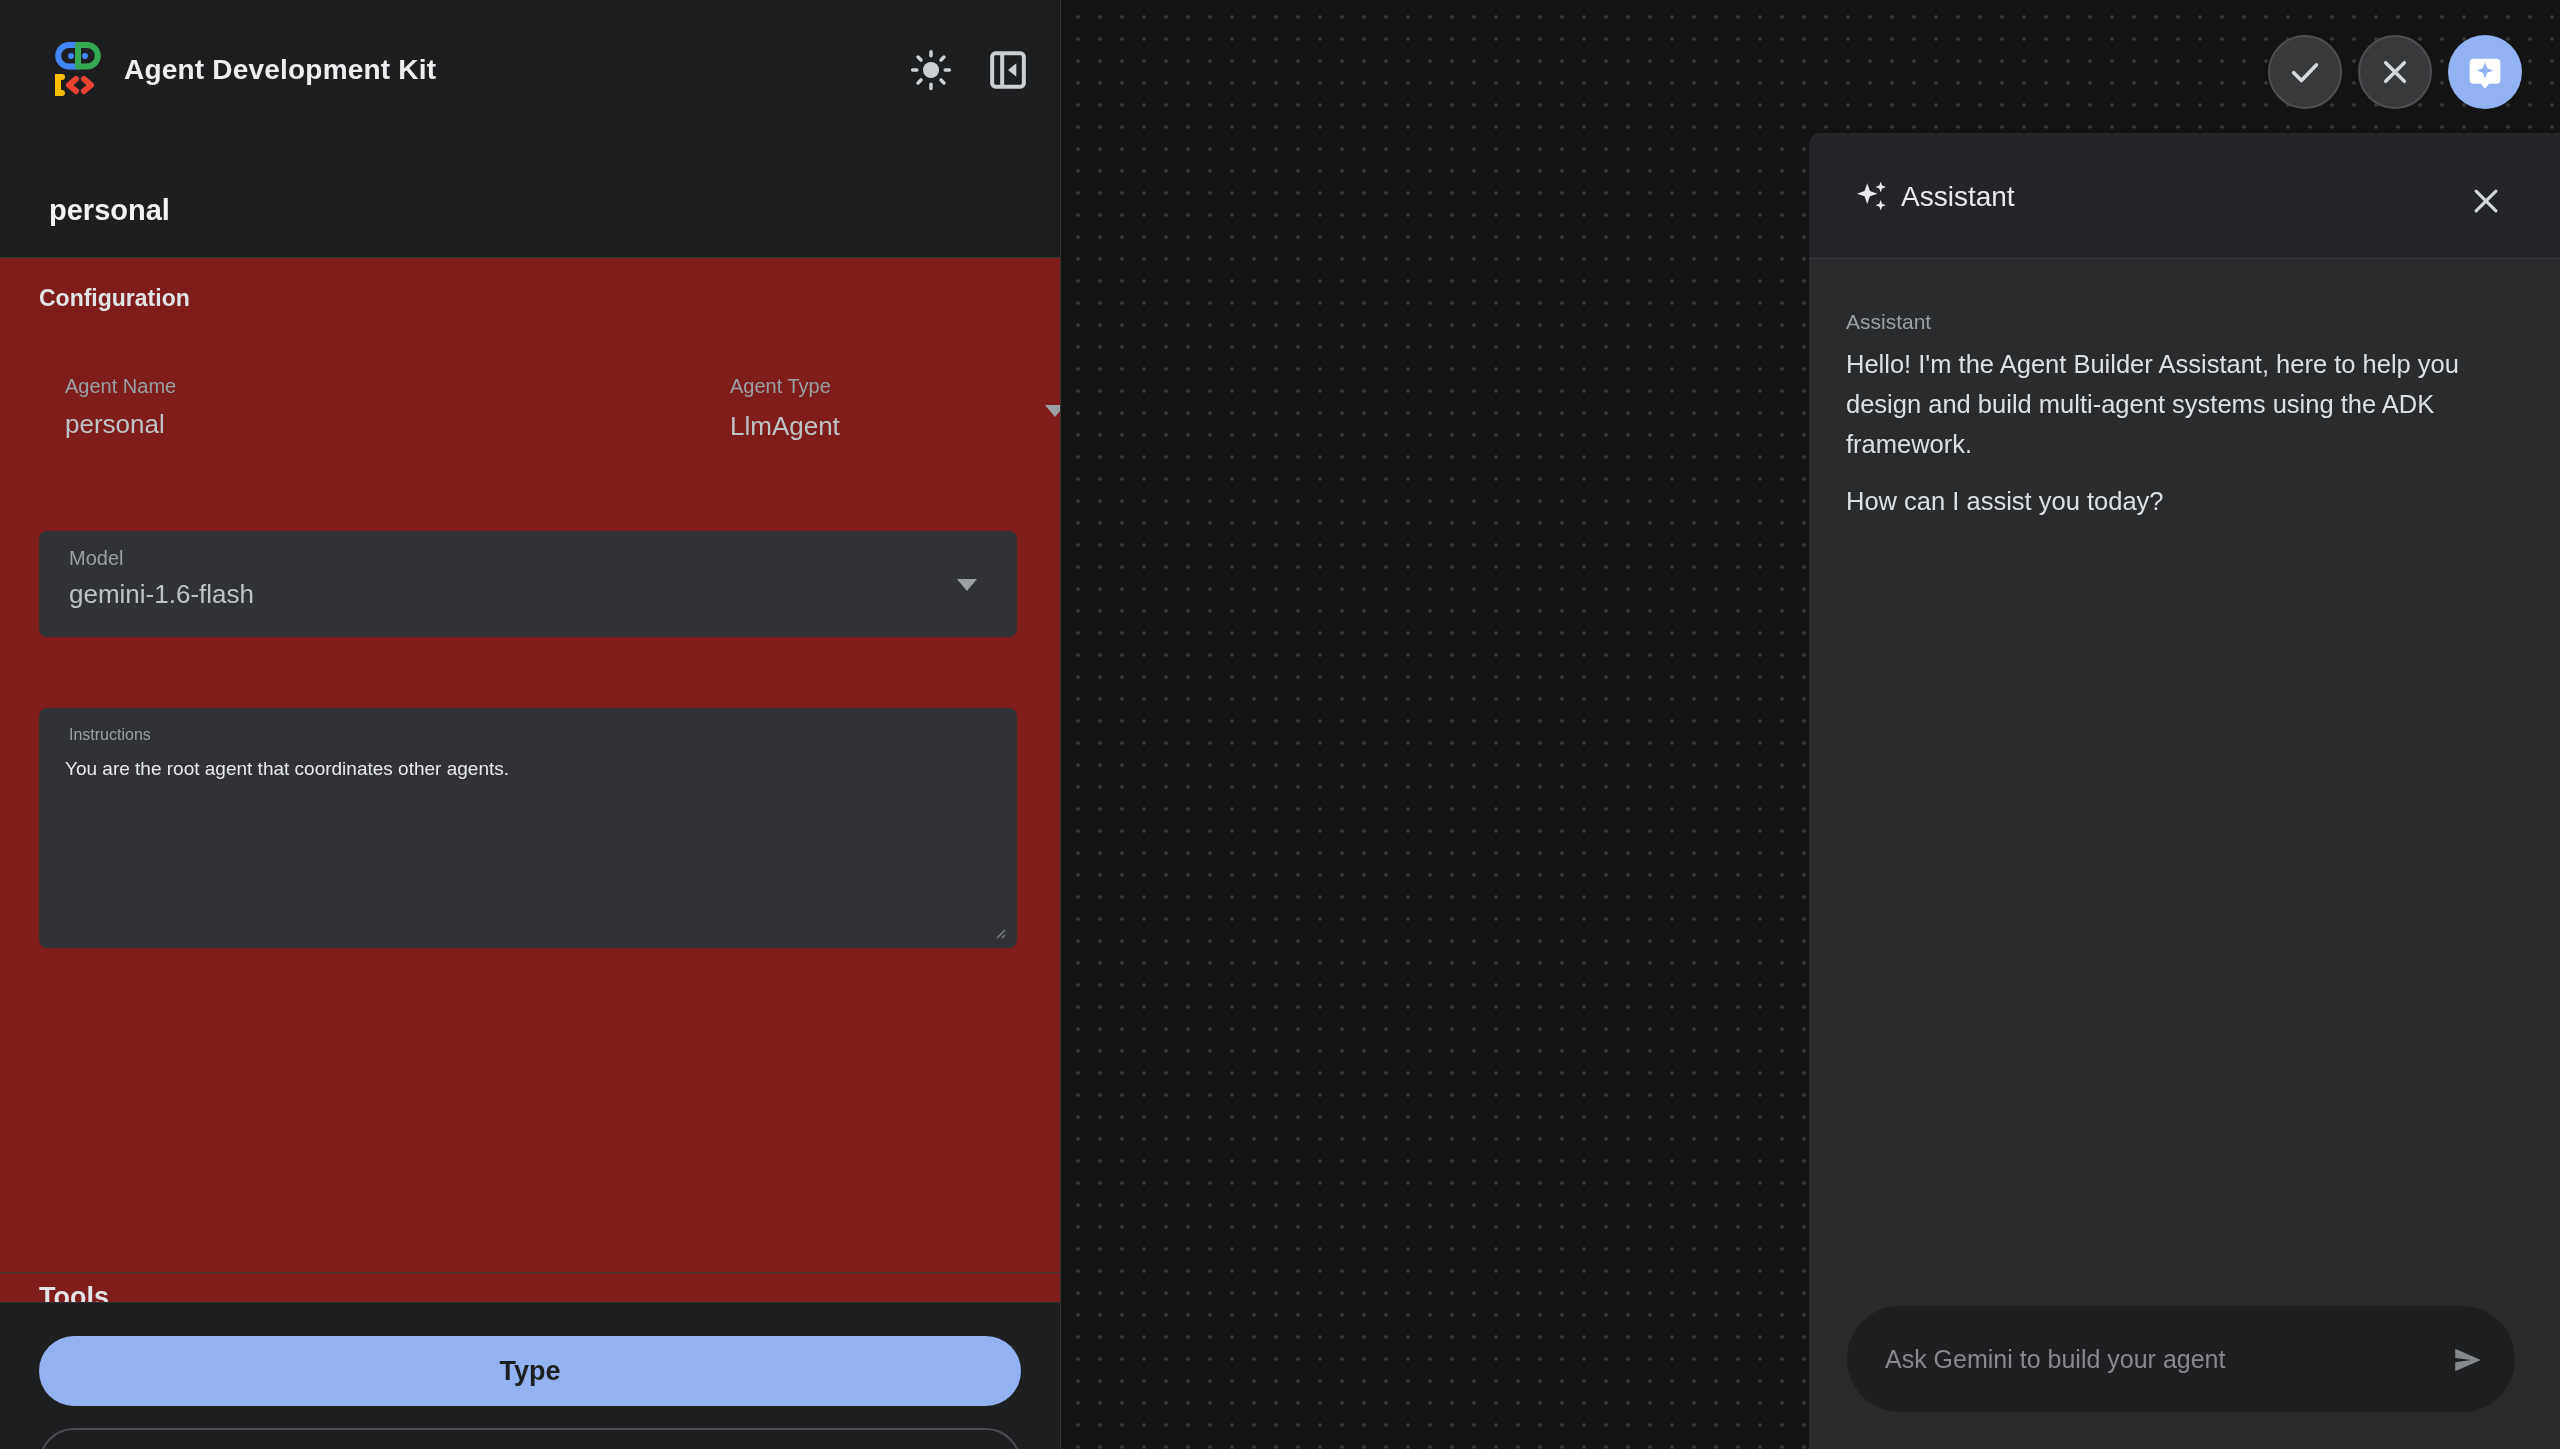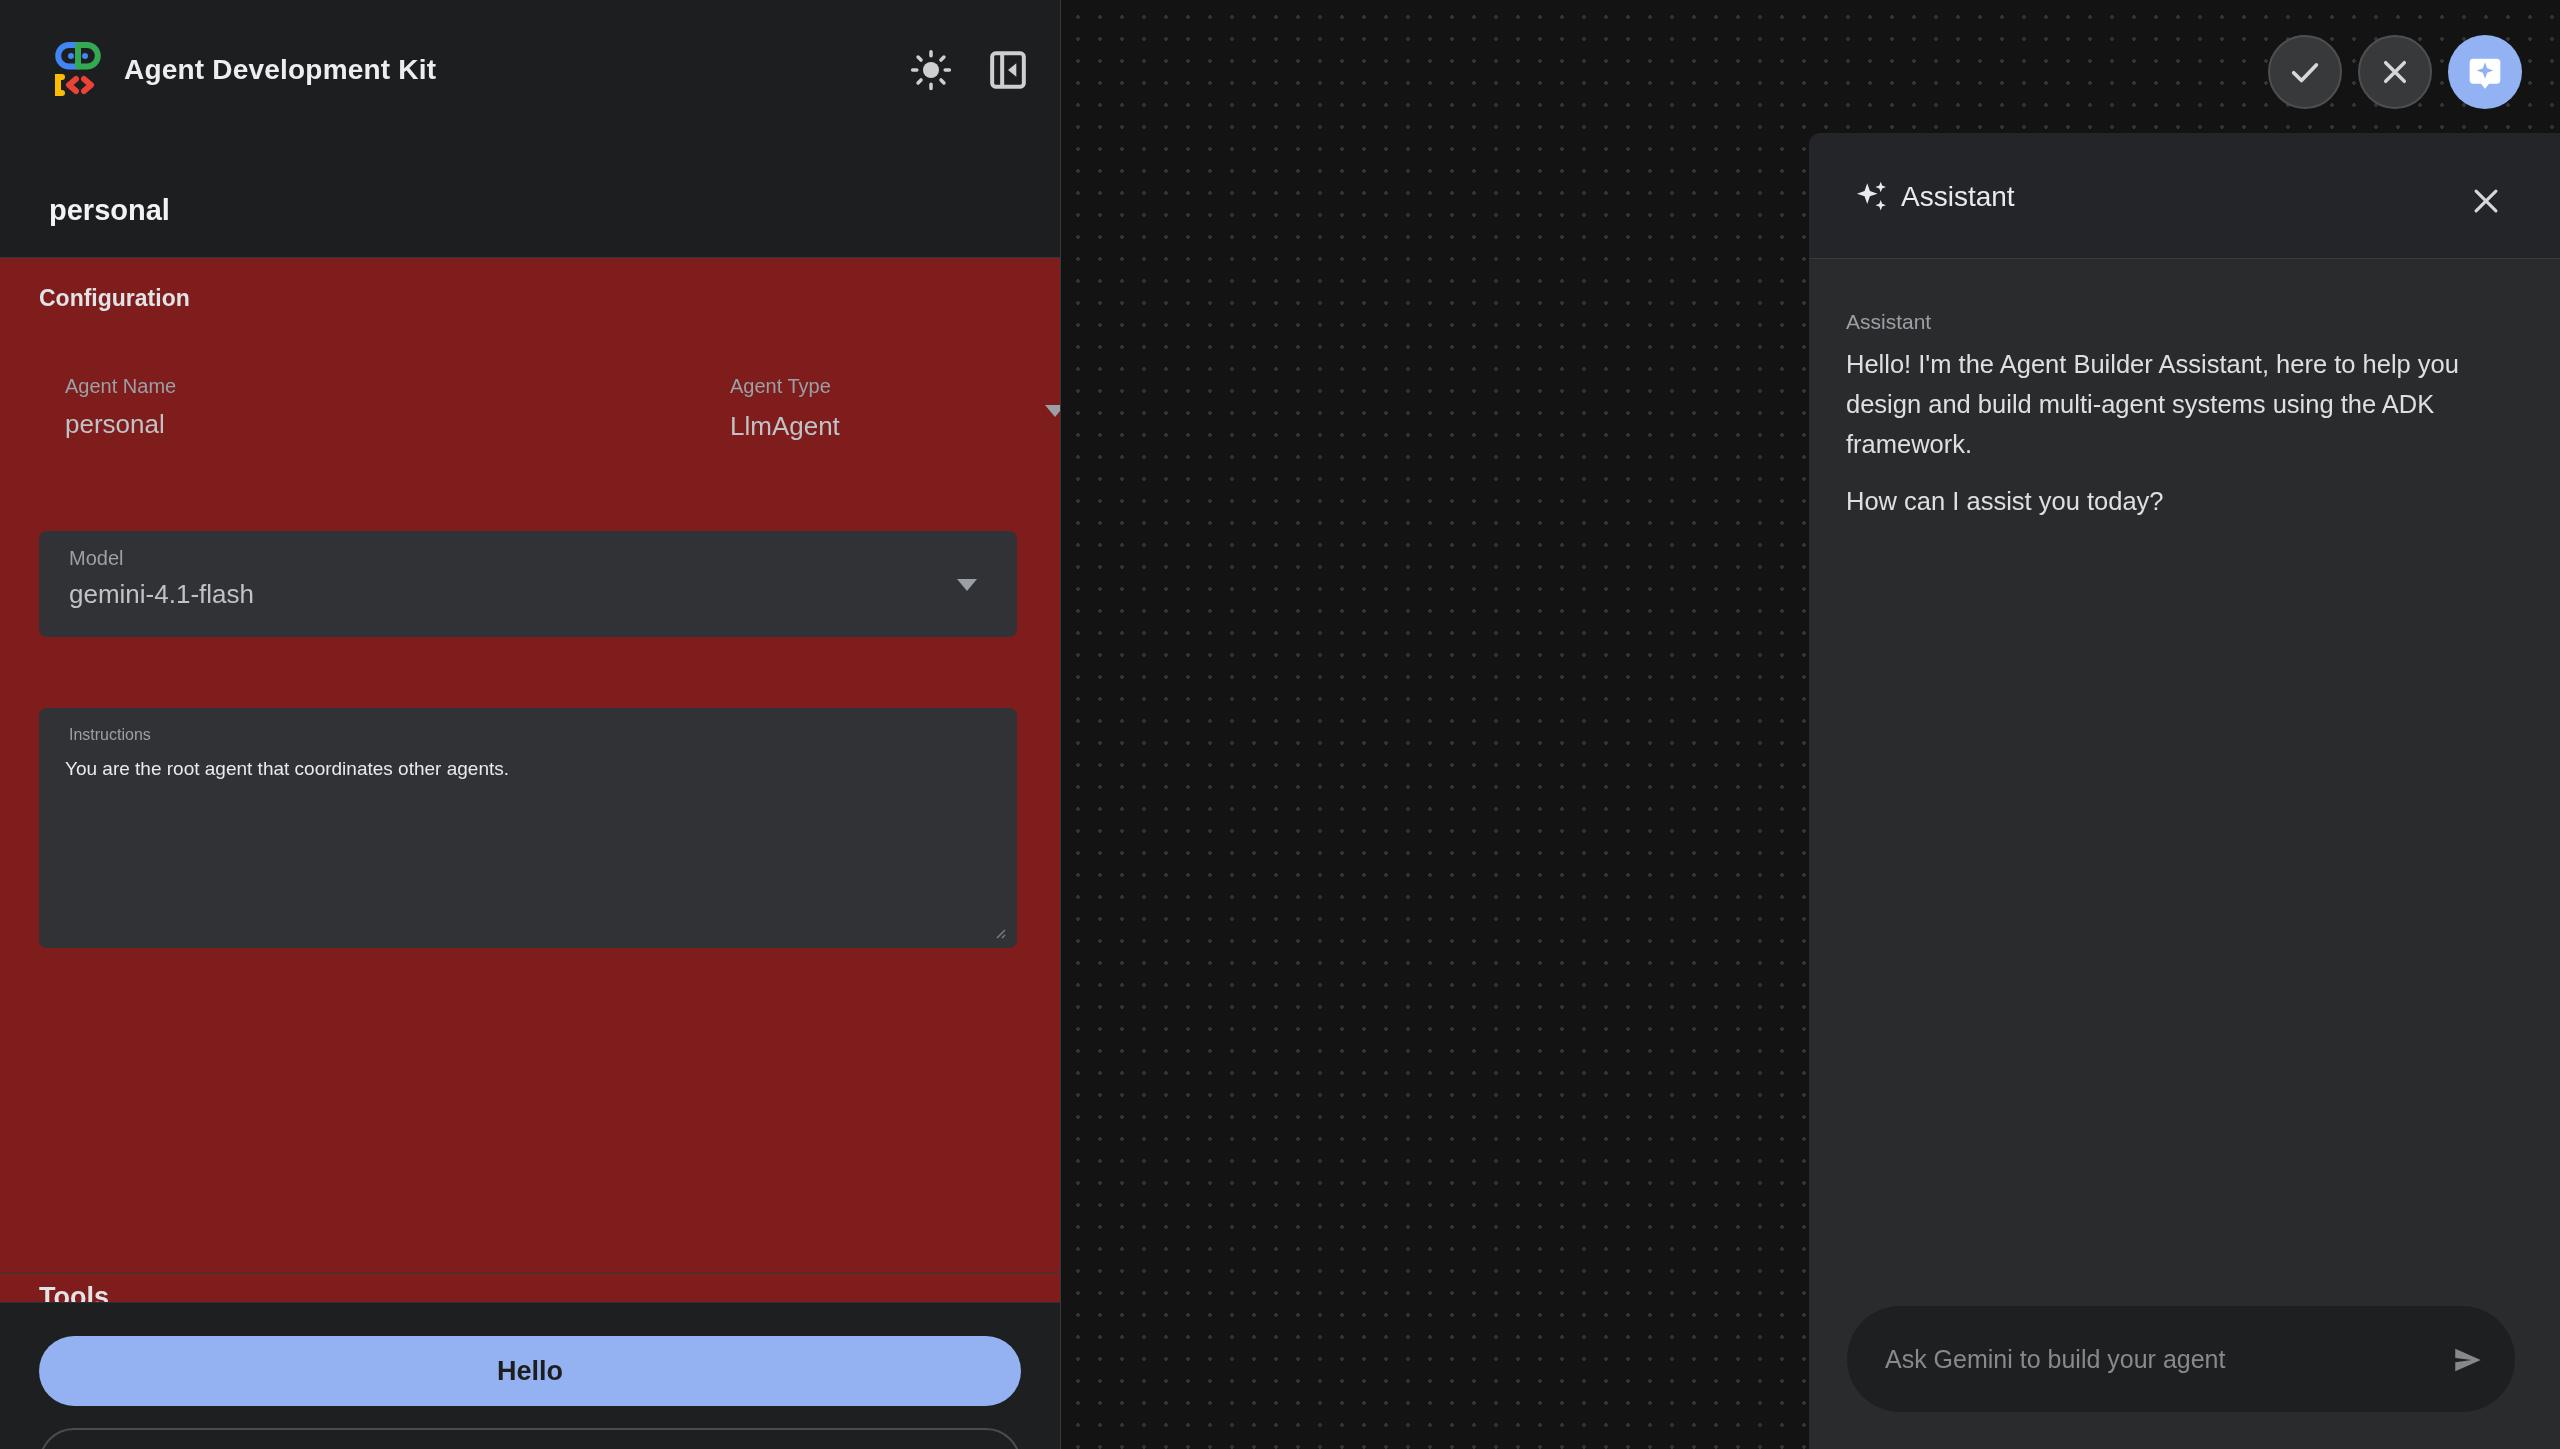--- a/index.html
+++ b/index.html
@@ -166,39 +166,39 @@
       </div>
 
       <div id="agent-type-field">
         <span class="f-label">Agent Type</span>
         <span class="f-value">LlmAgent</span>
         <span id="agent-type-arrow" class="dd-arrow"></span>
       </div>
 
       <div id="model-box" class="filled-box">
         <span class="f-label">Model</span>
-        <span class="f-value">gemini-4.1-flash</span>
+        <span class="f-value">gemini-1.6-flash</span>
         <span id="model-arrow" class="dd-arrow"></span>
       </div>
 
       <div id="instructions-box" class="filled-box">
         <span class="box-label">Instructions</span>
         <textarea id="instructions-ta" class="box-textarea" style="">You are the root agent that coordinates other agents.</textarea>
         <svg class="resize-handle" width="16" height="16" viewBox="0 0 16 16">
           <path d="M14 6L6 14M14 11l-3 3" stroke="#8a8d90" stroke-width="1.4"></path>
         </svg>
       </div>
 
 
       <div id="tools-divider"></div>
       <div id="tools-heading">Tools</div>
     </div>
 
     <div id="lp-footer">
-      <button id="save-btn">Hello</button>
+      <button id="save-btn">Type</button>
       <button id="cancel-btn">Cancel</button>
     </div>
   </div>
 
   <div id="assistant-panel">
     <div id="ap-header">
       <svg id="ap-sparkle" width="38" height="38" viewBox="0 0 24 24">
         <path fill="#e8eaed" d="M9 4l1.7 4.8L15.5 10.5l-4.8 1.7L9 17l-1.7-4.8L2.5 10.5l4.8-1.7z"></path>
         <path fill="#e8eaed" d="M17.5 3l.9 2.4 2.4.9-2.4.9-.9 2.4-.9-2.4-2.4-.9 2.4-.9z"></path>
         <path fill="#e8eaed" d="M17.5 14.5l.9 2.4 2.4.9-2.4.9-.9 2.4-.9-2.4-2.4-.9 2.4-.9z"></path>

